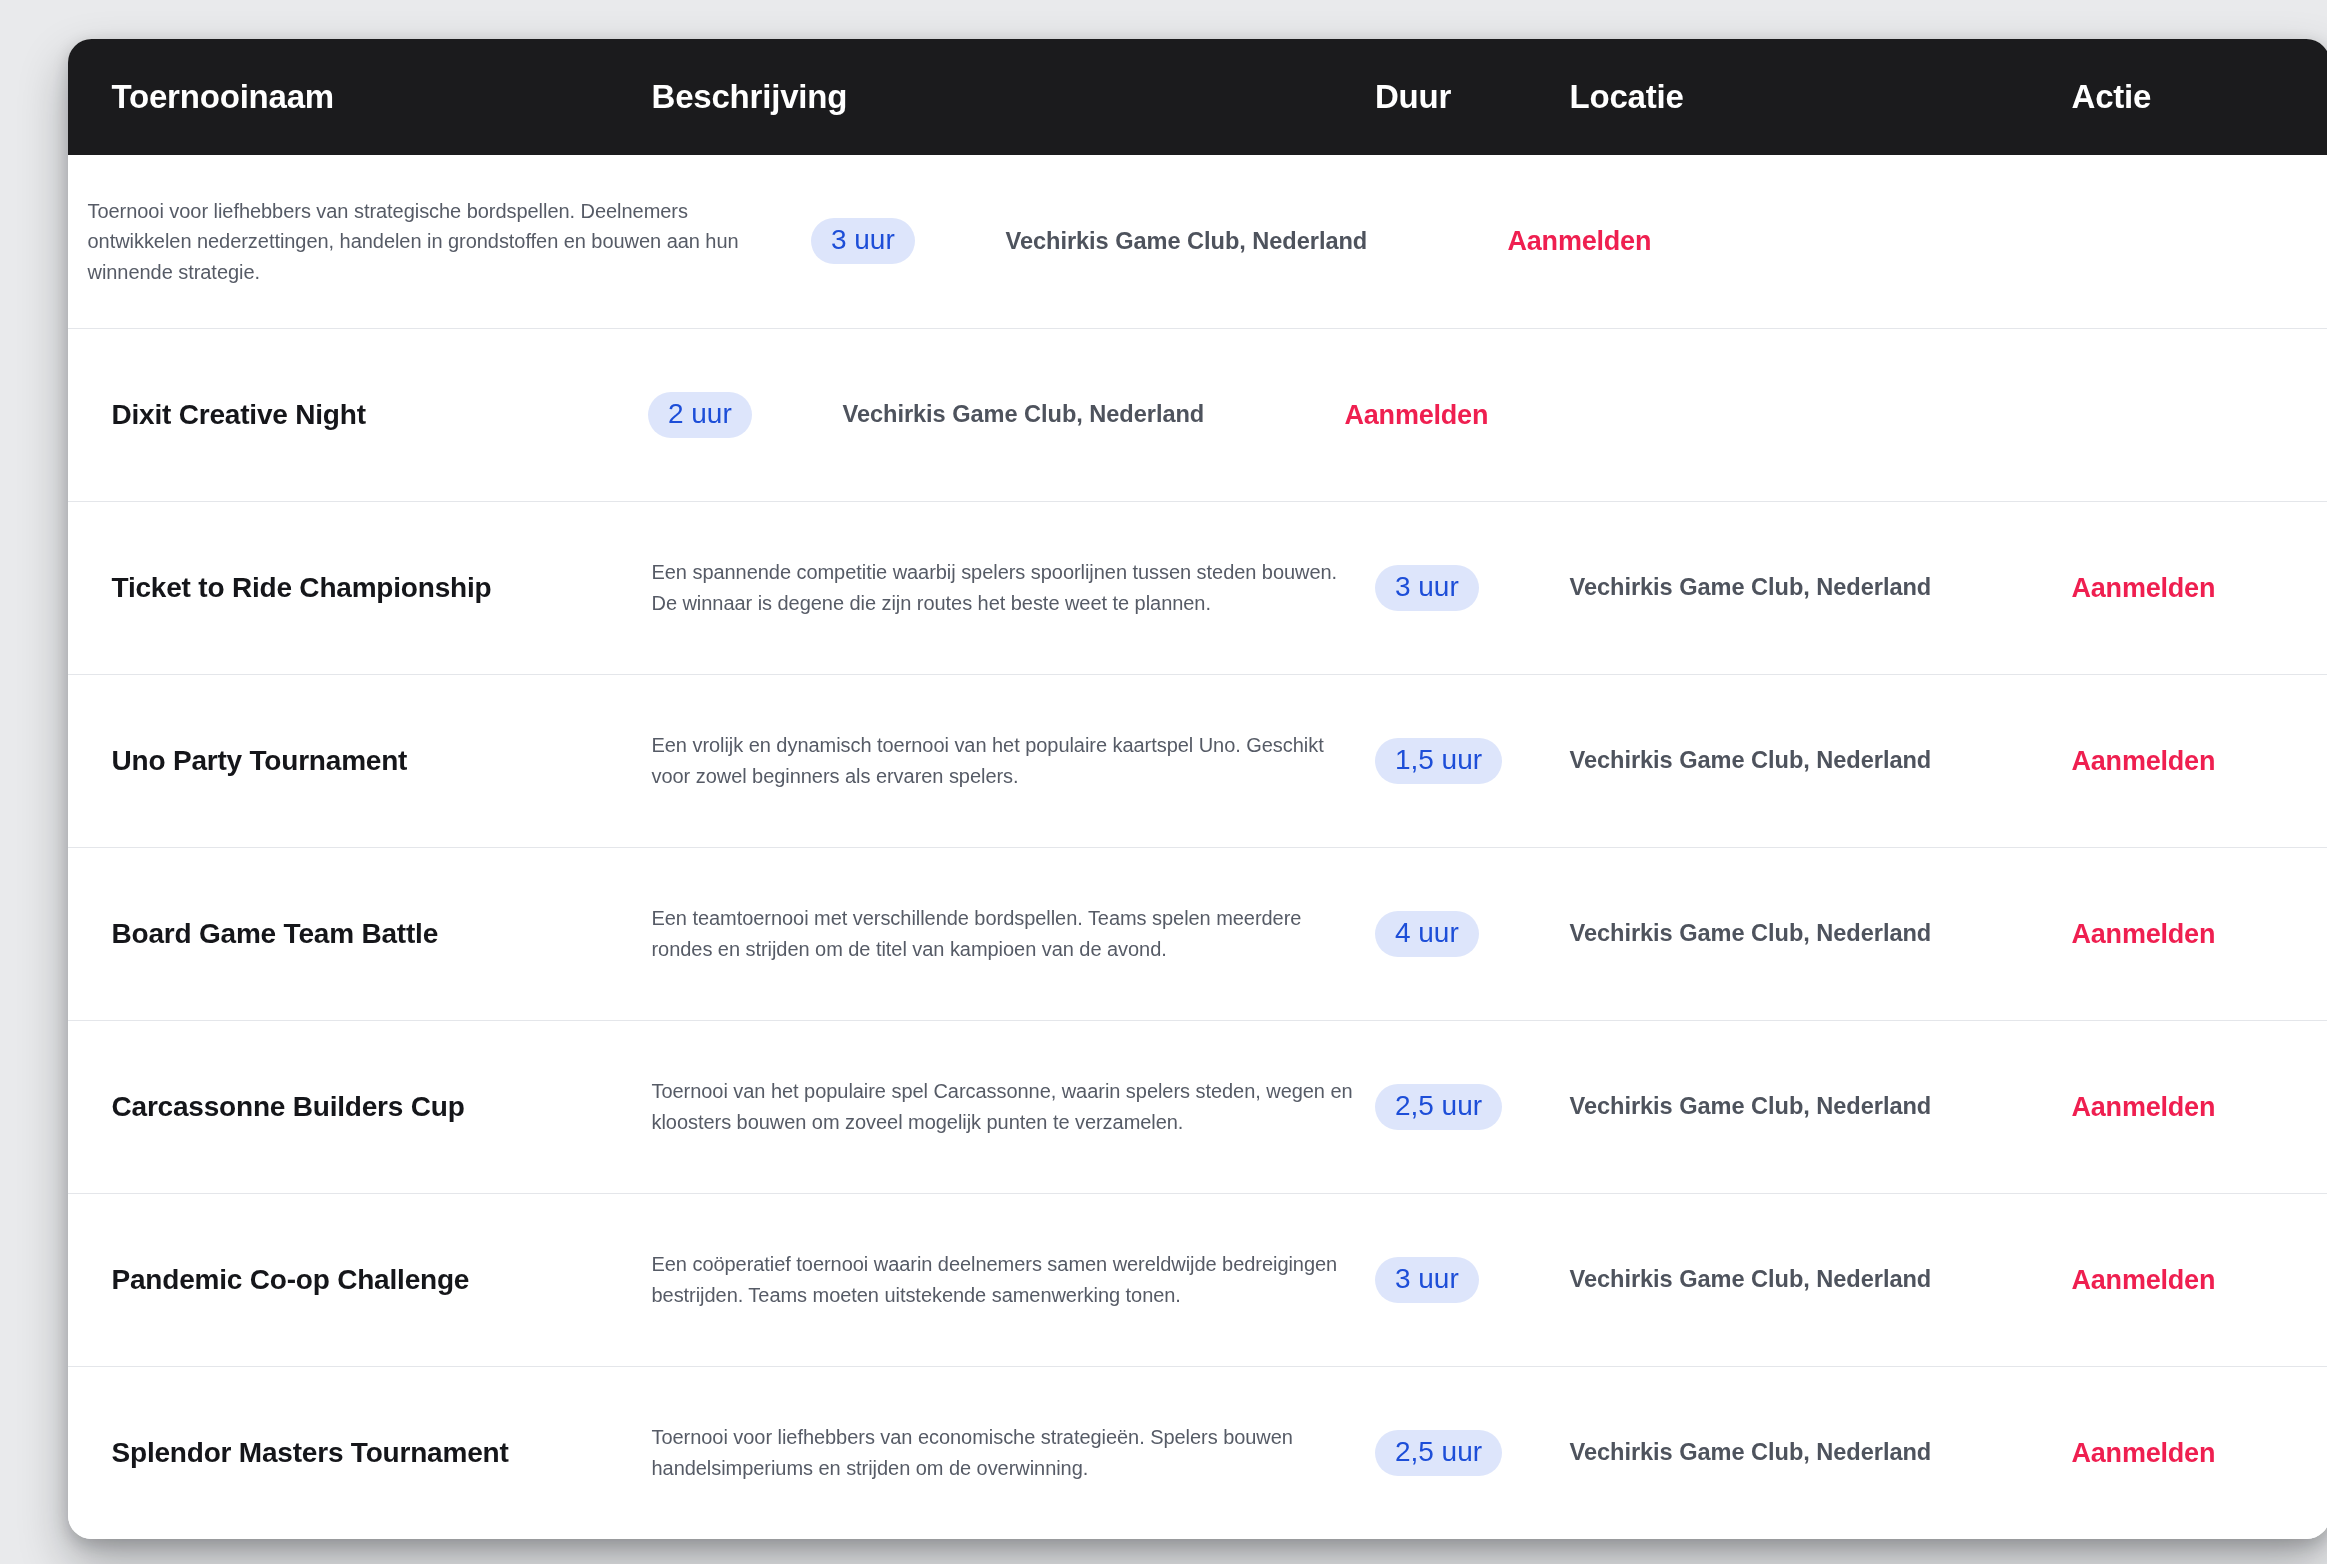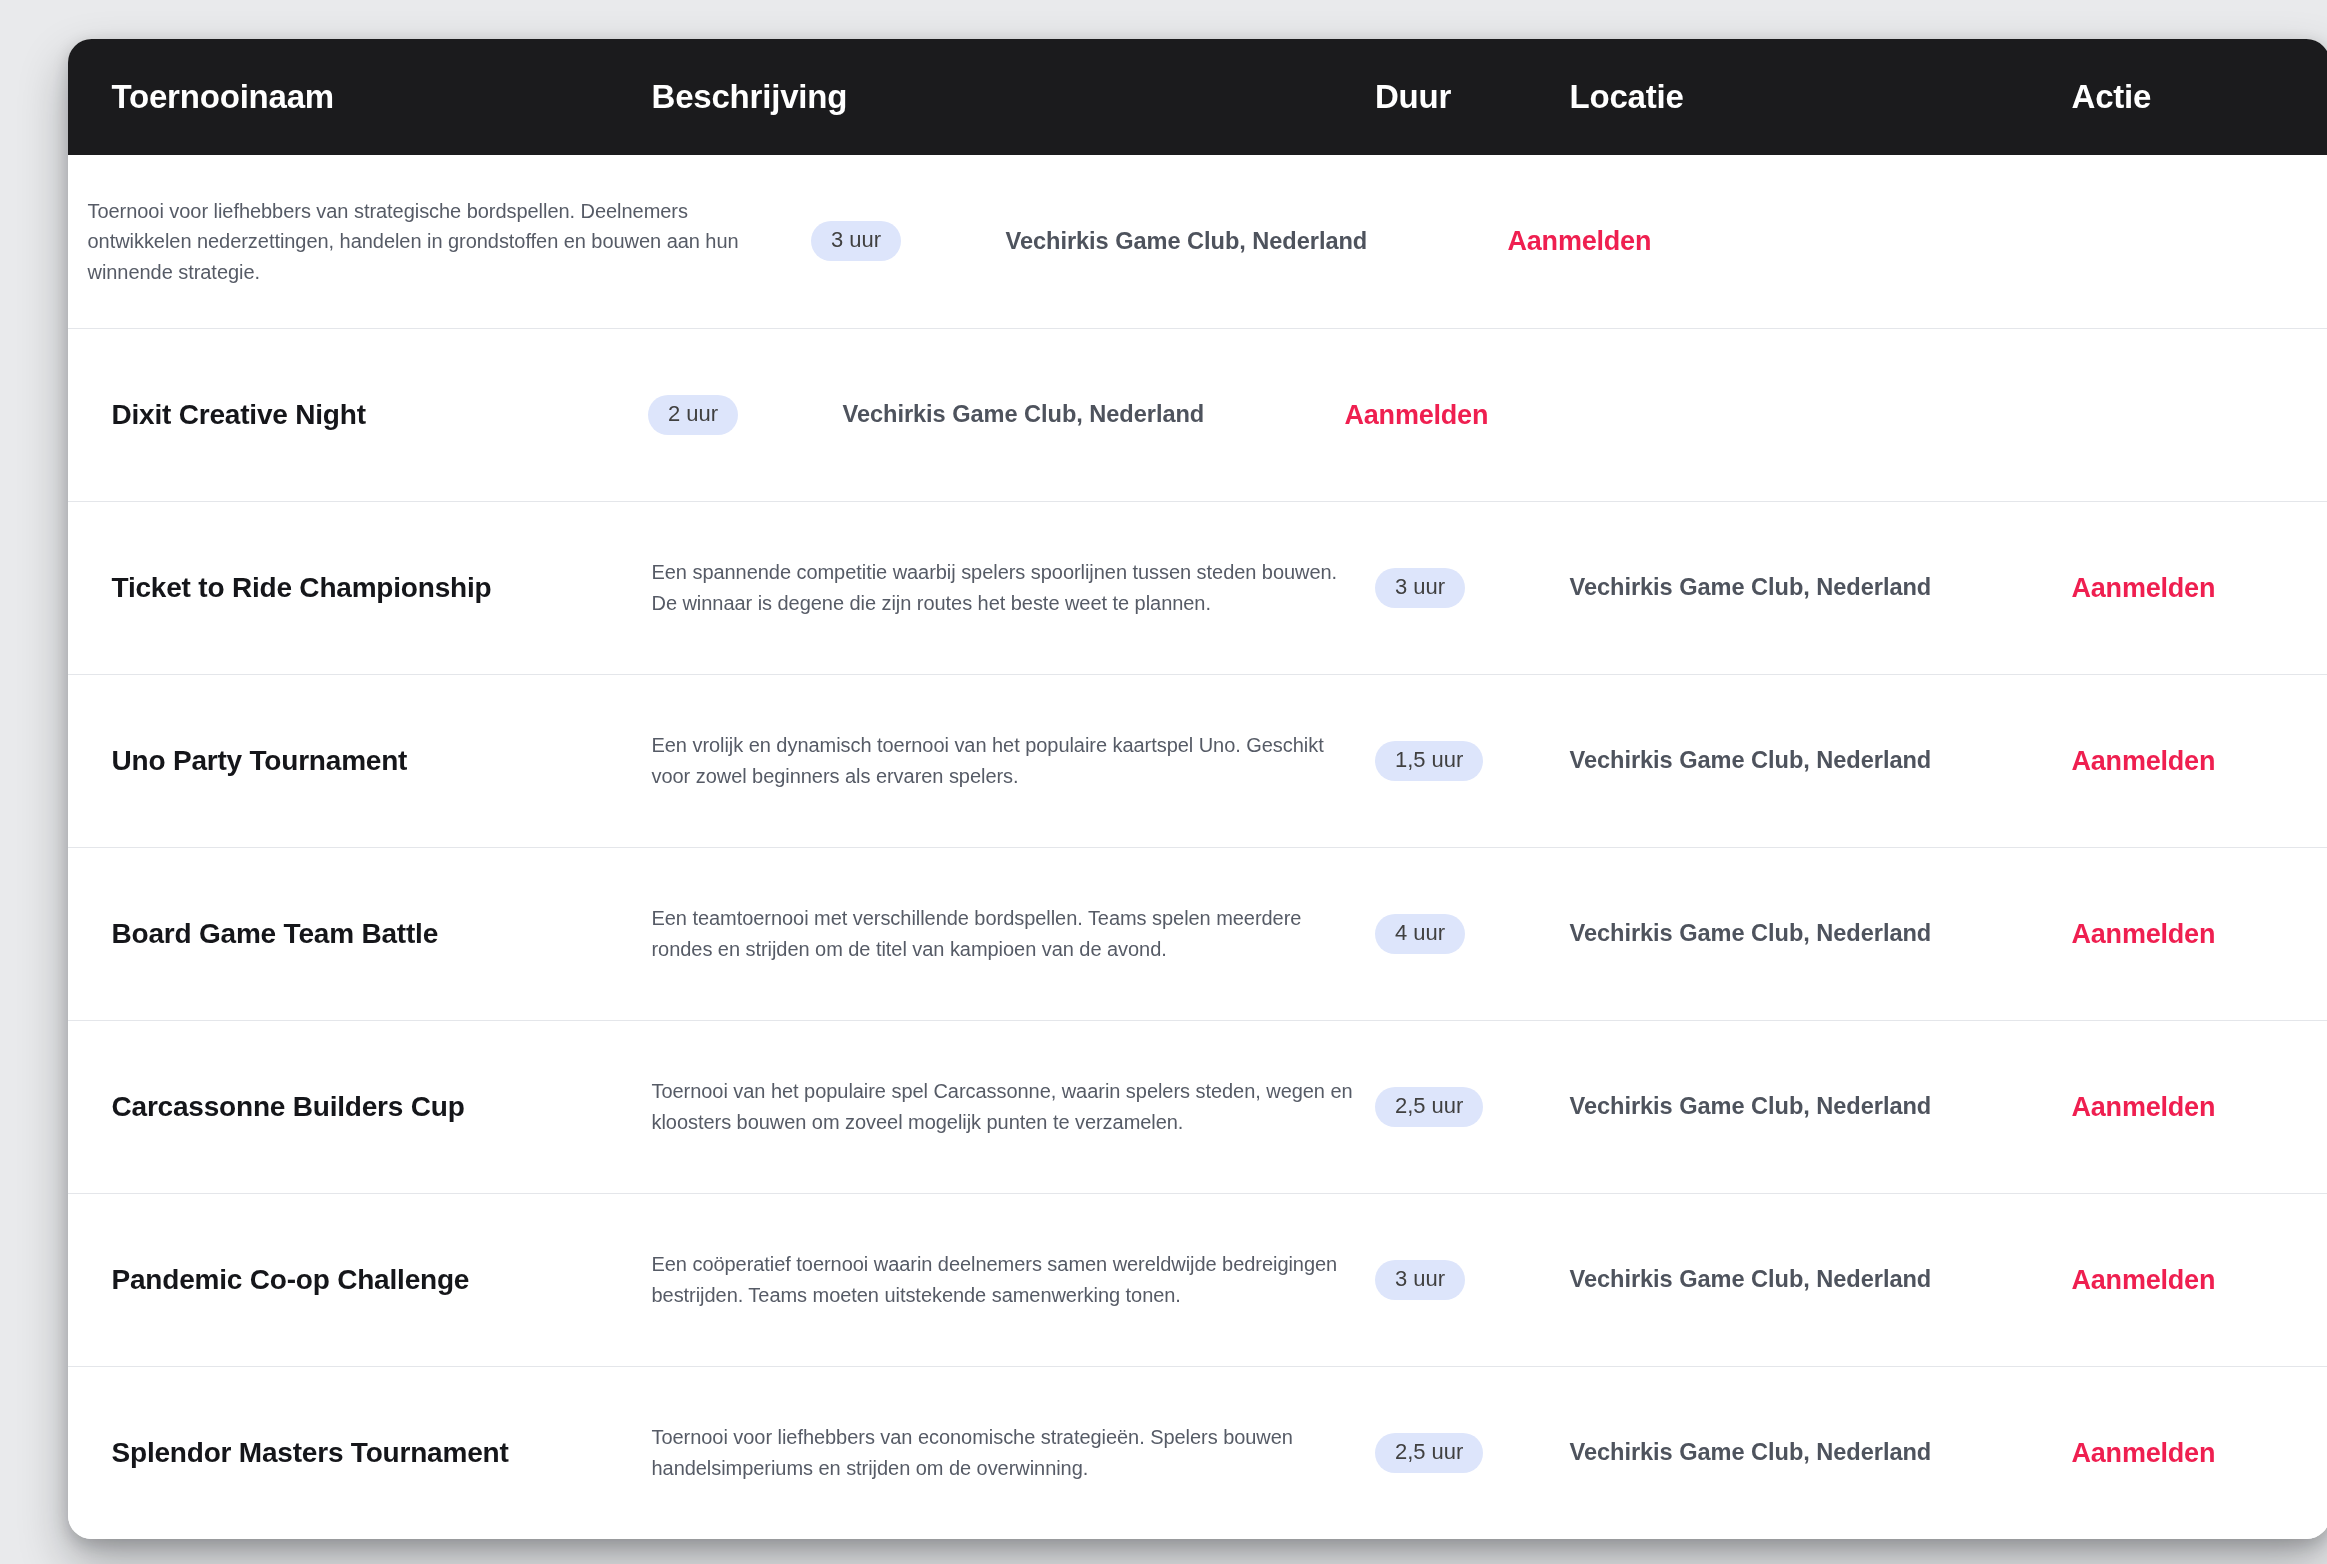--- a/index.html
+++ b/index.html
@@ -84,22 +84,22 @@
   .cell-loc {
     font-size: 23.6px;
     font-weight: 700;
     color: #4e535d;
     letter-spacing: -0.05px;
     line-height: 1.4;
   }
   .badge {
     display: inline-block;
     background: #dde5fb;
-    color: #404040;
-    font-size: 22px;
+    color: #1d4ed8;
+    font-size: 28px;
     font-weight: 400;
     border-radius: 908px;
     padding: 8.2px 20px 10px 20px;
     line-height: 1;
     white-space: nowrap;
   }
   .action-link {
     font-size: 27px;
     font-weight: 700;
     color: #ef1f50;

